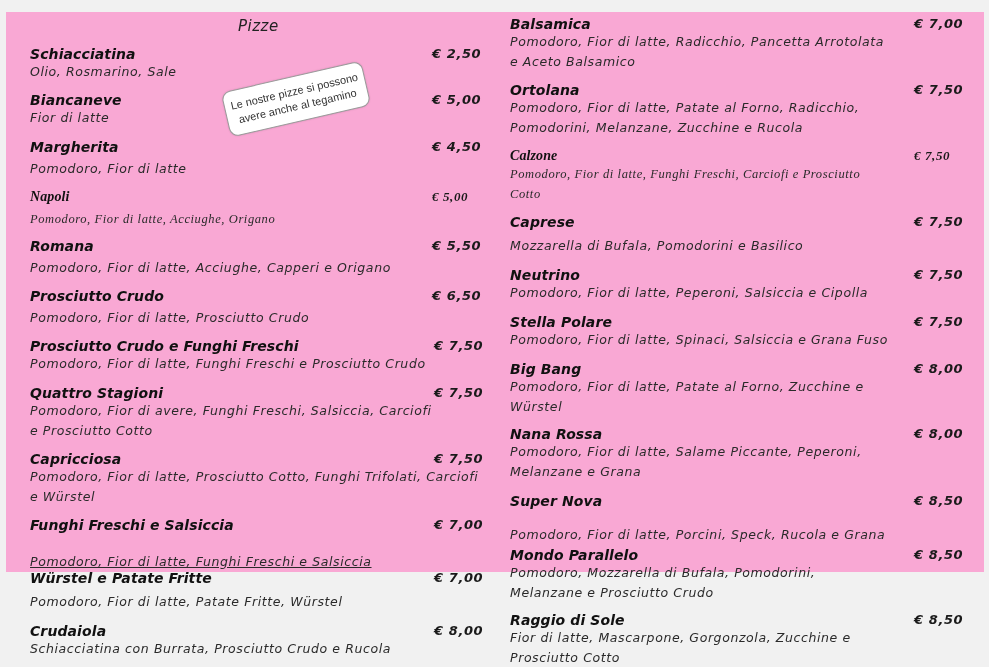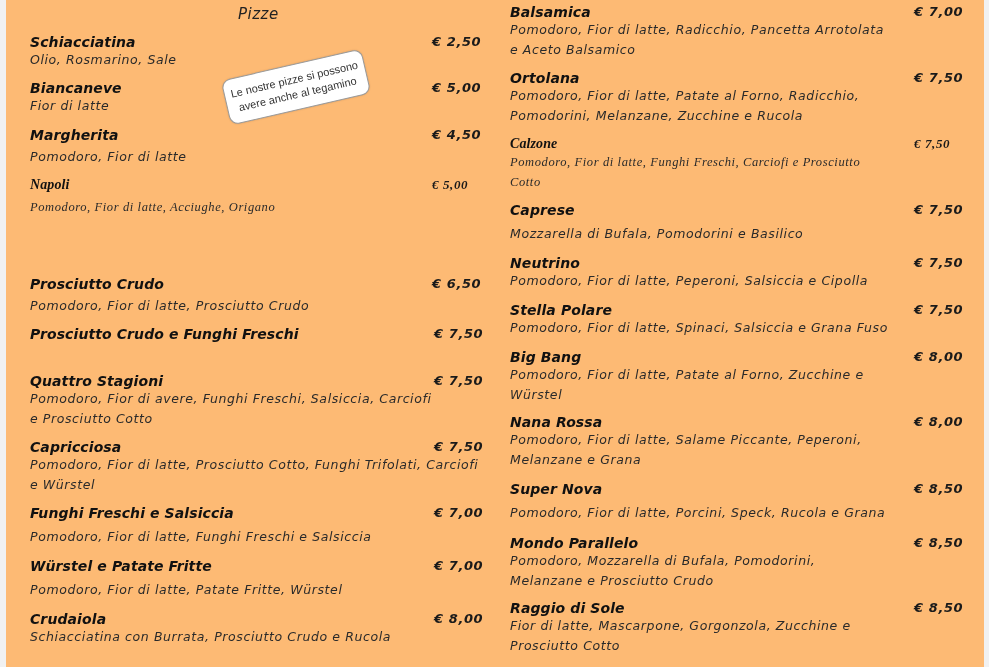--- a/index.html
+++ b/index.html
@@ -4,22 +4,22 @@
   <style>
     html, body { margin: 0; padding: 0; }
     body {
       width: 989px; height: 667px; overflow: hidden;
       background: #f1f1f1;
       font-family: "DejaVu Sans", sans-serif;
       color: #1a1a1a;
       position: relative;
     }
     .page {
-      position: absolute; left: 6px; top: 0; width: 978px; height: 667px;
-      background: #fdba74;
+      position: absolute; left: 6px; top: 12px; width: 978px; height: 560px;
+      background: #f9a8d4;
     }
     .section-title {
       position: absolute; left: 232px; top: 5px; width: 50px;
       font-style: italic; font-size: 15px; color: #222;
       letter-spacing: 0.5px;
     }
     .item { position: absolute; }
     .item .name {
       font-weight: bold; font-style: italic; font-size: 14px; color: #111;
       white-space: nowrap; letter-spacing: 0.1px;
@@ -64,42 +64,48 @@
   <div class="item left" style="left:24px; top:127px; width:470px;">
     <div class="name">Margherita</div>
     <div class="desc" style="margin-top:4px;">Pomodoro, Fior di latte</div>
     <div class="price">€ 4,50</div>
   </div>
   <div class="item left" style="left:24px; top:177px; width:470px;font-family:Liberation Serif, serif;">
     <div class="name">Napoli</div>
     <div class="desc" style="margin-top:4px;">Pomodoro, Fior di latte, Acciughe, Origano</div>
     <div class="price">€ 5,00</div>
   </div>
+  <div class="item left" style="left:24px; top:226px; width:470px;">
+    <div class="name">Romana</div>
+    <div class="desc" style="margin-top:4px;">Pomodoro, Fior di latte, Acciughe, Capperi e Origano</div>
+    <div class="price">€ 5,50</div>
+  </div>
   <div class="item left" style="left:24px; top:276px; width:470px;">
     <div class="name">Prosciutto Crudo</div>
     <div class="desc" style="margin-top:4px;">Pomodoro, Fior di latte, Prosciutto Crudo</div>
     <div class="price">€ 6,50</div>
   </div>
   <div class="item left" style="left:24px; top:326px; width:470px;">
     <div class="name">Prosciutto Crudo e Funghi Freschi</div>
+    <div class="desc">Pomodoro, Fior di latte, Funghi Freschi e Prosciutto Crudo</div>
     <div class="price" style="left:404px;">€ 7,50</div>
   </div>
   <div class="item left" style="left:24px; top:373px; width:410px;">
     <div class="name">Quattro Stagioni</div>
     <div class="desc">Pomodoro, Fior di avere, Funghi Freschi, Salsiccia, Carciofi e Prosciutto Cotto</div>
     <div class="price" style="left:404px;">€ 7,50</div>
   </div>
   <div class="item left" style="left:24px; top:439px; width:460px;">
     <div class="name">Capricciosa</div>
     <div class="desc">Pomodoro, Fior di latte, Prosciutto Cotto, Funghi Trifolati, Carciofi e Würstel</div>
     <div class="price" style="left:404px;">€ 7,50</div>
   </div>
   <div class="item left" style="left:24px; top:505px; width:470px;">
     <div class="name">Funghi Freschi e Salsiccia</div>
-    <div class="desc" style="margin-top:6px;">Pomodoro, Fior di latte, Funghi Freschi e Salsiccia</div>
+    <div class="desc" style="margin-top:19px;text-decoration:underline;">Pomodoro, Fior di latte, Funghi Freschi e Salsiccia</div>
     <div class="price" style="left:404px;">€ 7,00</div>
   </div>
   <div class="item left" style="left:24px; top:558px; width:470px;">
     <div class="name">Würstel e Patate Fritte</div>
     <div class="desc" style="margin-top:6px;">Pomodoro, Fior di latte, Patate Fritte, Würstel</div>
     <div class="price" style="left:404px;">€ 7,00</div>
   </div>
   <div class="item left" style="left:24px; top:611px; width:470px;">
     <div class="name">Crudaiola</div>
     <div class="desc">Schiacciatina con Burrata, Prosciutto Crudo e Rucola</div>
@@ -141,21 +147,21 @@
     <div class="desc">Pomodoro, Fior di latte, Patate al Forno, Zucchine e Würstel</div>
     <div class="price">€ 8,00</div>
   </div>
   <div class="item right" style="left:504px; top:414px; width:370px;">
     <div class="name">Nana Rossa</div>
     <div class="desc">Pomodoro, Fior di latte, Salame Piccante, Peperoni, Melanzane e Grana</div>
     <div class="price">€ 8,00</div>
   </div>
   <div class="item right" style="left:504px; top:481px; width:400px;">
     <div class="name">Super Nova</div>
-    <div class="desc" style="margin-top:6px;">Pomodoro, Fior di latte, Porcini, Speck, Rucola e Grana</div>
+    <div class="desc" style="margin-top:16px;">Pomodoro, Fior di latte, Porcini, Speck, Rucola e Grana</div>
     <div class="price">€ 8,50</div>
   </div>
   <div class="item right" style="left:504px; top:535px; width:380px;">
     <div class="name">Mondo Parallelo</div>
     <div class="desc">Pomodoro, Mozzarella di Bufala, Pomodorini, Melanzane e Prosciutto Crudo</div>
     <div class="price">€ 8,50</div>
   </div>
   <div class="item right" style="left:504px; top:600px; width:345px;">
     <div class="name">Raggio di Sole</div>
     <div class="desc">Fior di latte, Mascarpone, Gorgonzola, Zucchine e Prosciutto Cotto</div>

